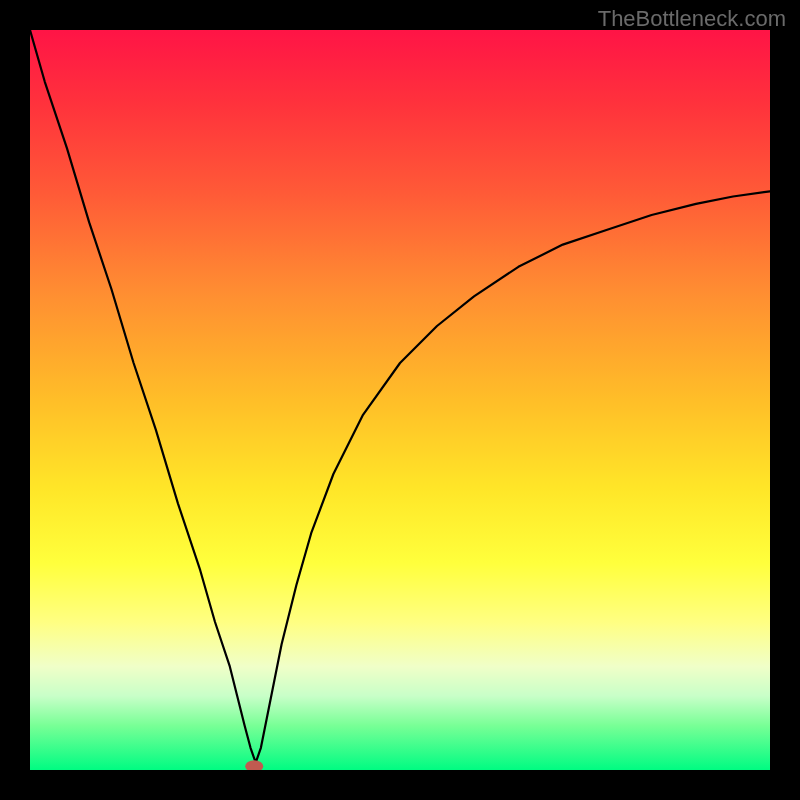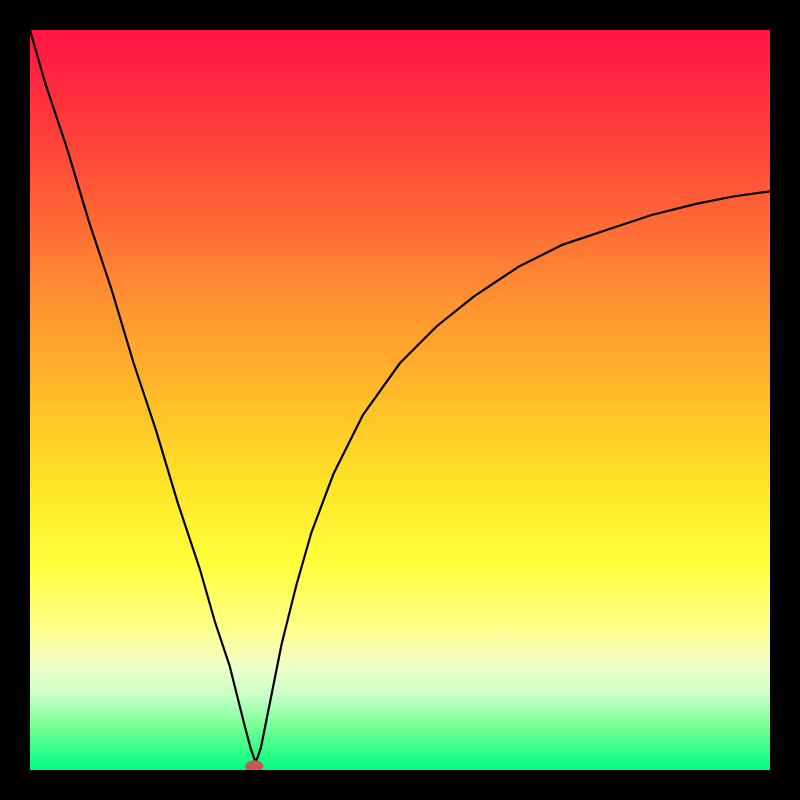--- a/index.html
+++ b/index.html
@@ -61,20 +61,21 @@
   }
   .marker {
     fill: #c15a50;
     stroke: none;
   }
 </style>
 </head>
 <body>
 
 <div class="frame">
+  <div class="watermark">TheBottleneck.com</div>
   <div class="plot-area">
     <div class="gradient-bg"></div>
     <svg class="chart-svg" viewBox="0 0 740 740" preserveAspectRatio="none">
       <path id="curve-path" class="curve" d="M0.00 0.00 L14.80 51.80 L37.00 118.40 L59.20 192.40 L81.40 259.00 L103.60 333.00 L125.80 399.60 L148.00 473.60 L170.20 540.20 L185.00 592.00 L199.80 636.40 L207.20 666.00 L214.60 695.60 L220.52 717.80 L225.70 732.60 L230.88 717.80 L236.80 688.20 L244.20 651.20 L251.60 614.20 L266.40 555.00 L281.20 503.20 L303.40 444.00 L333.00 384.80 L370.00 333.00 L407.00 296.00 L444.00 266.40 L488.40 236.80 L532.80 214.60 L577.20 199.80 L621.60 185.00 L666.00 173.90 L703.00 166.50 L740.00 161.32"></path>
       <ellipse id="marker-dot" class="marker" cx="224.22" cy="736.30" rx="9" ry="6"></ellipse>
     </svg>
   </div>
 </div>
 
 </body></html>

